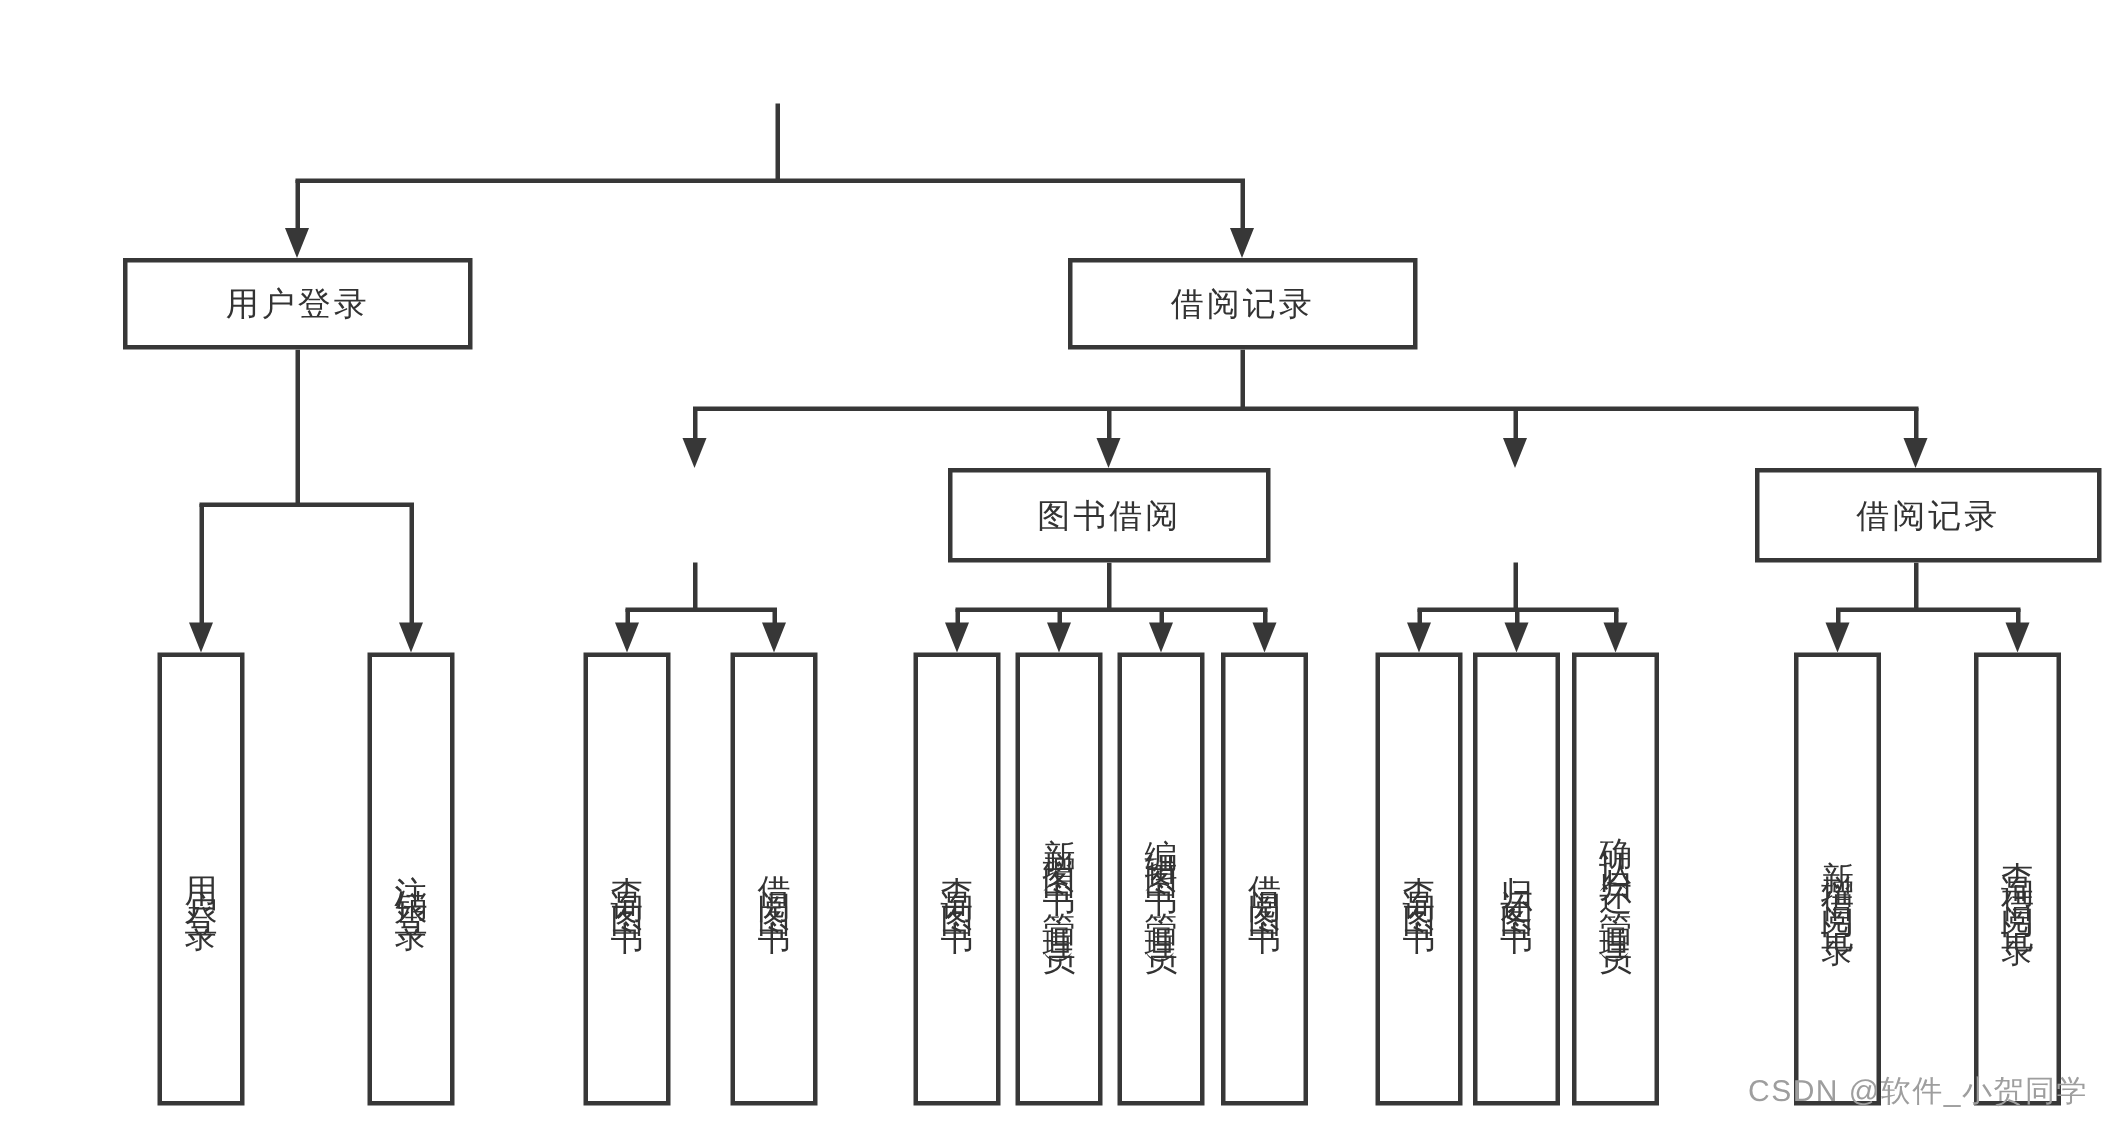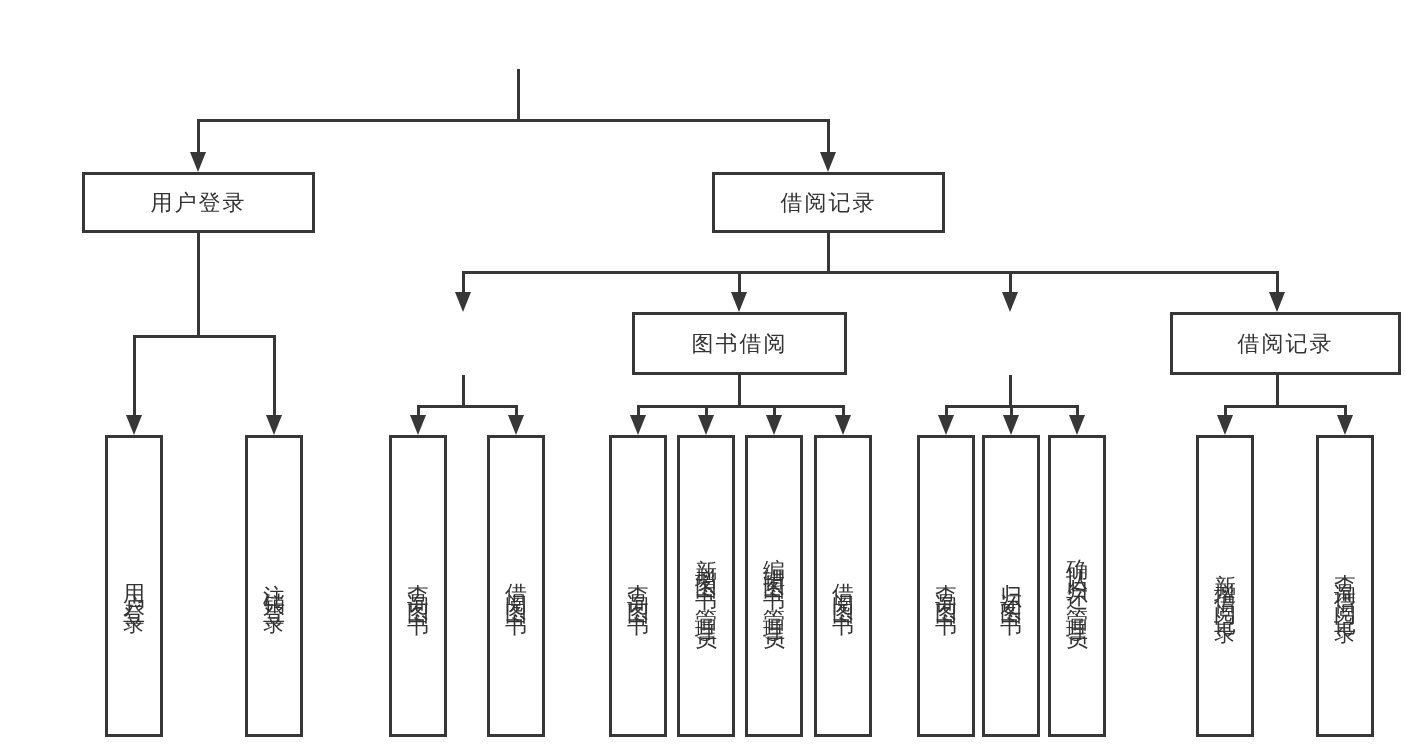--- a/index.html
+++ b/index.html
@@ -134,13 +134,14 @@
   <div class="node v leaf p-l7">编辑图书（管理员）</div>
   <div class="node v leaf p-l8">借阅图书</div>
 
   <div class="node v leaf p-l9">查询图书</div>
   <div class="node v leaf p-l10">归还图书</div>
   <div class="node v leaf p-l11">确认归还（管理员）</div>
 
   <div class="node v leaf p-l12">新增借阅记录</div>
   <div class="node v leaf p-l13">查询借阅记录</div>
 
+  <div id="watermark">CSDN @软件_小贺同学</div>
 </div>
 
 </body></html>

